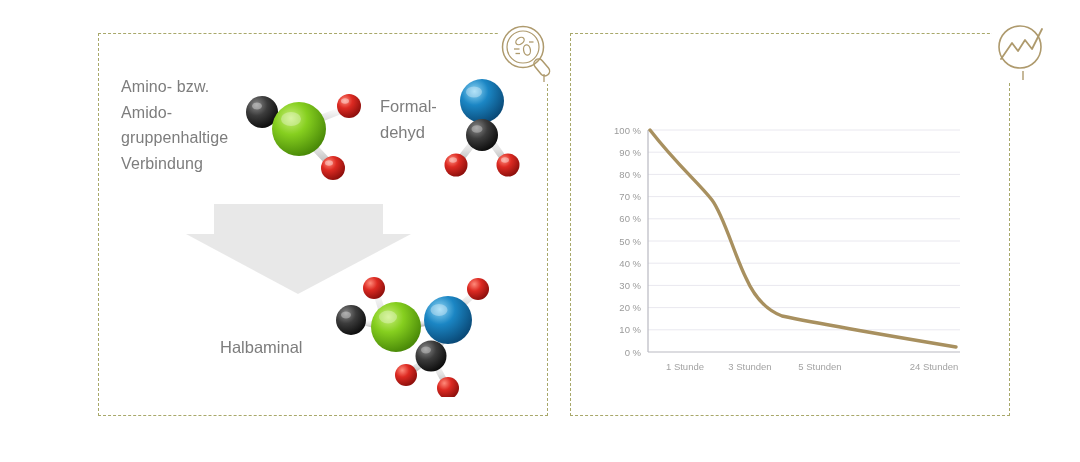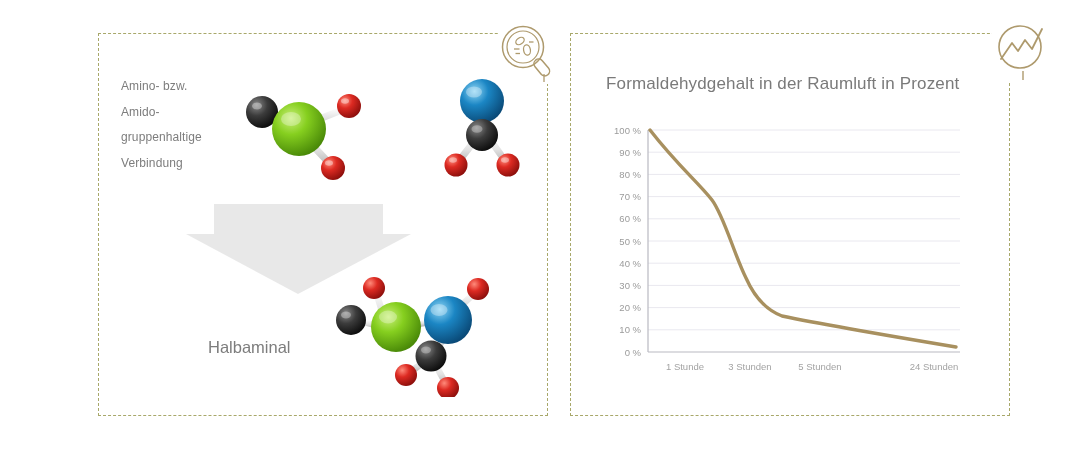--- a/index.html
+++ b/index.html
@@ -38,41 +38,41 @@
   }
   #icon-magnifier { left: 498px; top: 22px; }
   #icon-trend     { left: 992px; top: 20px; }
 
   
   #reactant-label {
     position: absolute;
     left: 121px;
     top: 74px;
     width: 175px;
-    font-size: 12px;
+    font-size: 16px;
     line-height: 25.5px;
     color: #7d7d7d;
     letter-spacing: .1px;
     white-space: pre-line;
   }
 
   #formaldehyd-label {
     position: absolute;
     left: 380px;
     top: 94px;
     width: 90px;
     font-size: 16.5px;
     line-height: 25.5px;
     color: #7d7d7d;
     white-space: pre-line;
   }
 
   #halbaminal-label {
     position: absolute;
-    left: 208px;
+    left: 220px;
     top: 338px;
     font-size: 16.5px;
     color: #7d7d7d;
   }
 
   #down-arrow { position: absolute; left: 186px; top: 204px; }
 
   .molecule { position: absolute; }
   #molecule-amino     { left: 237px; top: 83px;  }
   #molecule-formaldehyd { left: 436px; top: 70px; }
@@ -184,20 +184,22 @@
       <circle cx="112" cy="23" r="12" fill="url(#gRed)"></circle>
       <circle cx="96" cy="85" r="12" fill="url(#gRed)"></circle>
       <circle cx="62" cy="46" r="27" fill="url(#gGreen)"></circle>
       <ellipse cx="54" cy="36" rx="10" ry="7" fill="#ffffff" opacity="0.3"></ellipse>
       <ellipse cx="20" cy="23" rx="5" ry="3.5" fill="#ffffff" opacity="0.35"></ellipse>
       <ellipse cx="108" cy="18" rx="4" ry="2.8" fill="#ffffff" opacity="0.4"></ellipse>
       <ellipse cx="92" cy="80" rx="4" ry="2.8" fill="#ffffff" opacity="0.4"></ellipse>
     </svg>
   </div>
 
+  <div id="formaldehyd-label">Formal-
+dehyd</div>
 
   <div class="molecule" id="molecule-formaldehyd">
     <svg width="92" height="115" viewBox="0 0 92 115">
       <g stroke="url(#gBond)" stroke-width="7" stroke-linecap="round">
         <line x1="46" y1="34" x2="46" y2="62"></line>
         <line x1="44" y1="64" x2="22" y2="92"></line>
         <line x1="50" y1="64" x2="70" y2="92"></line>
       </g>
       <circle cx="46" cy="31" r="22" fill="url(#gBlue)"></circle>
       <ellipse cx="38" cy="22" rx="8" ry="5.5" fill="#ffffff" opacity="0.32"></ellipse>
@@ -247,21 +249,20 @@
   <div class="panel" id="panel-right"></div>
 
   <div class="badge-icon" id="icon-trend">
     <svg width="62" height="62" viewBox="0 0 62 62">
       <circle cx="28" cy="27" r="21" fill="none" stroke="#ae9a6d" stroke-width="1.6"></circle>
       <polyline points="9,39 20,23 26,31 33,20 40,29 50,9" fill="none" stroke="#ae9a6d" stroke-width="1.8" stroke-linecap="round" stroke-linejoin="round"></polyline>
       <line x1="31" y1="51" x2="31" y2="60" stroke="#ae9a6d" stroke-width="1.4"></line>
     </svg>
   </div>
 
-  <div id="chart-title">Formaldehydgehalt in der Raumluft in Prozent</div>
 
   <div id="chart-wrap">
     <svg id="chart-svg" width="400" height="260" viewBox="0 0 400 260">
 
       <g>
         <line class="gridline" x1="48" y1="10" x2="360" y2="10"></line>
         <line class="gridline" x1="48" y1="32.2" x2="360" y2="32.2"></line>
         <line class="gridline" x1="48" y1="54.4" x2="360" y2="54.4"></line>
         <line class="gridline" x1="48" y1="76.6" x2="360" y2="76.6"></line>
         <line class="gridline" x1="48" y1="98.8" x2="360" y2="98.8"></line>

